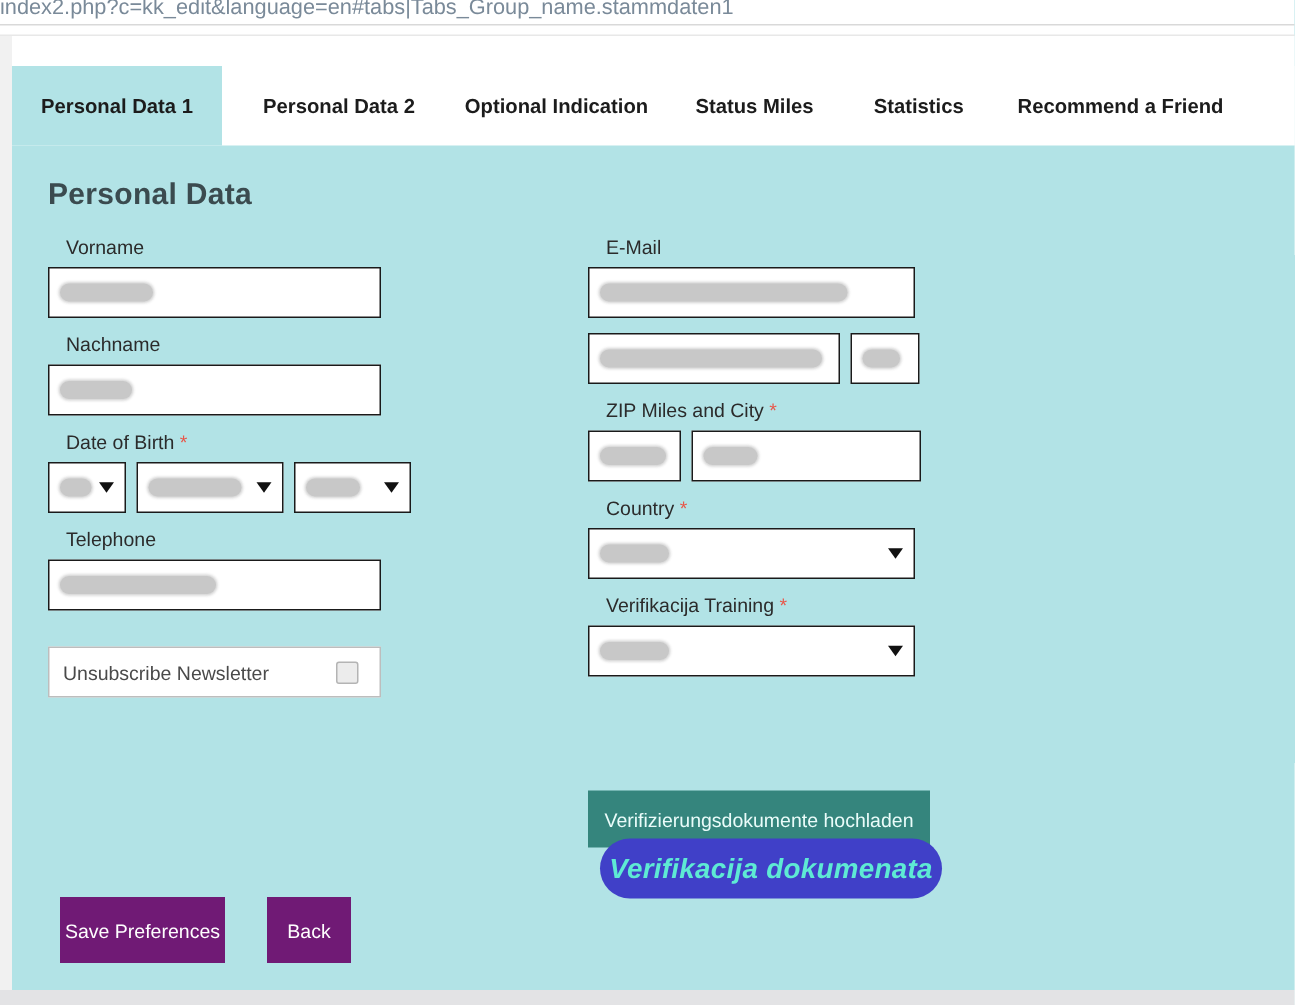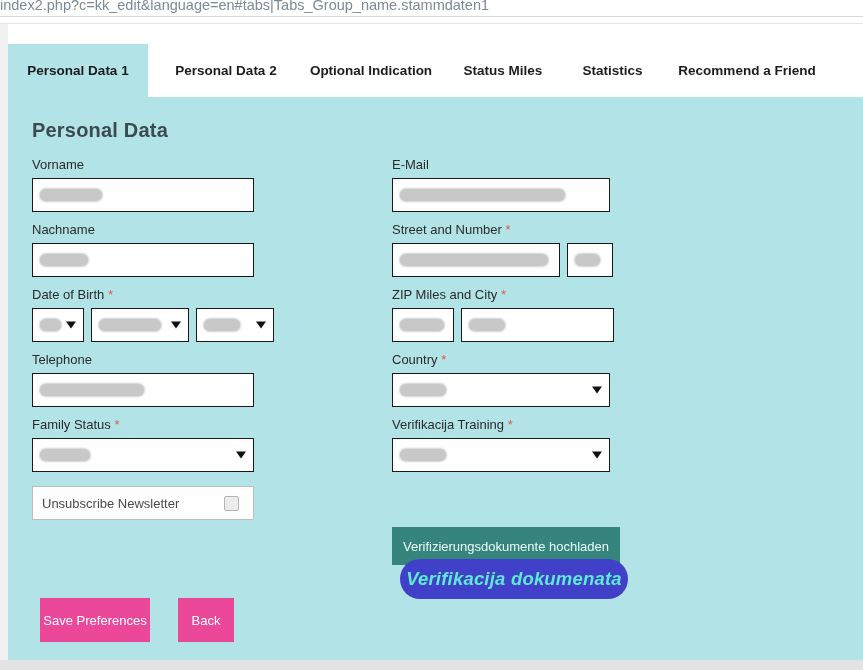--- a/index.html
+++ b/index.html
@@ -45,21 +45,21 @@
   .section-title{
     position:absolute;left:24px;top:22px;
     font-size:20px;font-weight:bold;color:#3b4b4f;letter-spacing:.2px;
   }
   .col-left{position:absolute;left:24px;top:60px;width:340px;}
   .col-right{position:absolute;left:384px;top:60px;width:340px;}
 
   .field{margin-bottom:0;}
   .label{
     font-size:13px;color:#2b2b2b;line-height:16px;
-    margin:0 0 5px 0;white-space:nowrap;
+    margin:0 0 5px 12px;white-space:nowrap;
   }
   .req{color:#e8574a;font-size:13px;}
 
   .ctrl-row{display:flex;gap:7px;}
 
   .inp, .sel{
     box-sizing:border-box;height:34px;background:#ffffff;
     border:1px solid #1a1a1a;display:flex;align-items:center;
     padding:0 7px;position:relative;
   }
@@ -95,21 +95,21 @@
   .newsbox span{font-size:13px;color:#4a4a4a;}
   .chk{
     width:13px;height:13px;border:1px solid #b4b4b4;background:#ececec;border-radius:2px;
   }
 
   
   .btn{
     display:flex;align-items:center;justify-content:center;
     color:#ffffff;font-size:13px;cursor:pointer;
   }
-  .btn-dark{background:#ec4899;text-align:right;}
+  .btn-dark{background:#701a75;text-align:right;}
   .btn-save{position:absolute;left:32px;top:501px;width:110px;height:44px;}
   .btn-back{position:absolute;left:170px;top:501px;width:56px;height:44px;}
 
   .btn-upload{
     position:absolute;left:384px;top:430px;width:228px;height:38px;
     background:#35857d;color:#eafcfa;font-size:13px;
     display:flex;align-items:center;justify-content:center;
   }
   .overlay-pill{
     position:absolute;left:392px;top:462px;width:228px;height:40px;
@@ -187,30 +187,20 @@
 
       <div class="field">
         <div class="label">Telephone</div>
         <div class="inp w-full">
           <i class="redact" style="width:104px"></i>
         </div>
       </div>
 
       <div class="gap-sm"></div>
 
-      <div class="field">
-        <div class="label">
-          <span>Family Status</span>
-          <span class="req">*</span>
-        </div>
-        <div class="sel w-full">
-          <i class="redact" style="width:50px"></i>
-          <i class="caret"></i>
-        </div>
-      </div>
 
       <div class="gap"></div>
 
       <div class="newsbox">
         <span>Unsubscribe Newsletter</span>
         <i class="chk"></i>
       </div>
 
     </div>
 
@@ -219,24 +209,20 @@
       <div class="field">
         <div class="label">E-Mail</div>
         <div class="inp" style="width:218px">
           <i class="redact" style="width:165px"></i>
         </div>
       </div>
 
       <div class="gap-sm"></div>
 
       <div class="field">
-        <div class="label">
-          <span>Street and Number</span>
-          <span class="req">*</span>
-        </div>
         <div class="ctrl-row">
           <div class="inp w-street">
             <i class="redact" style="width:148px"></i>
           </div>
           <div class="inp w-house">
             <i class="redact" style="width:25px"></i>
           </div>
         </div>
       </div>
 

